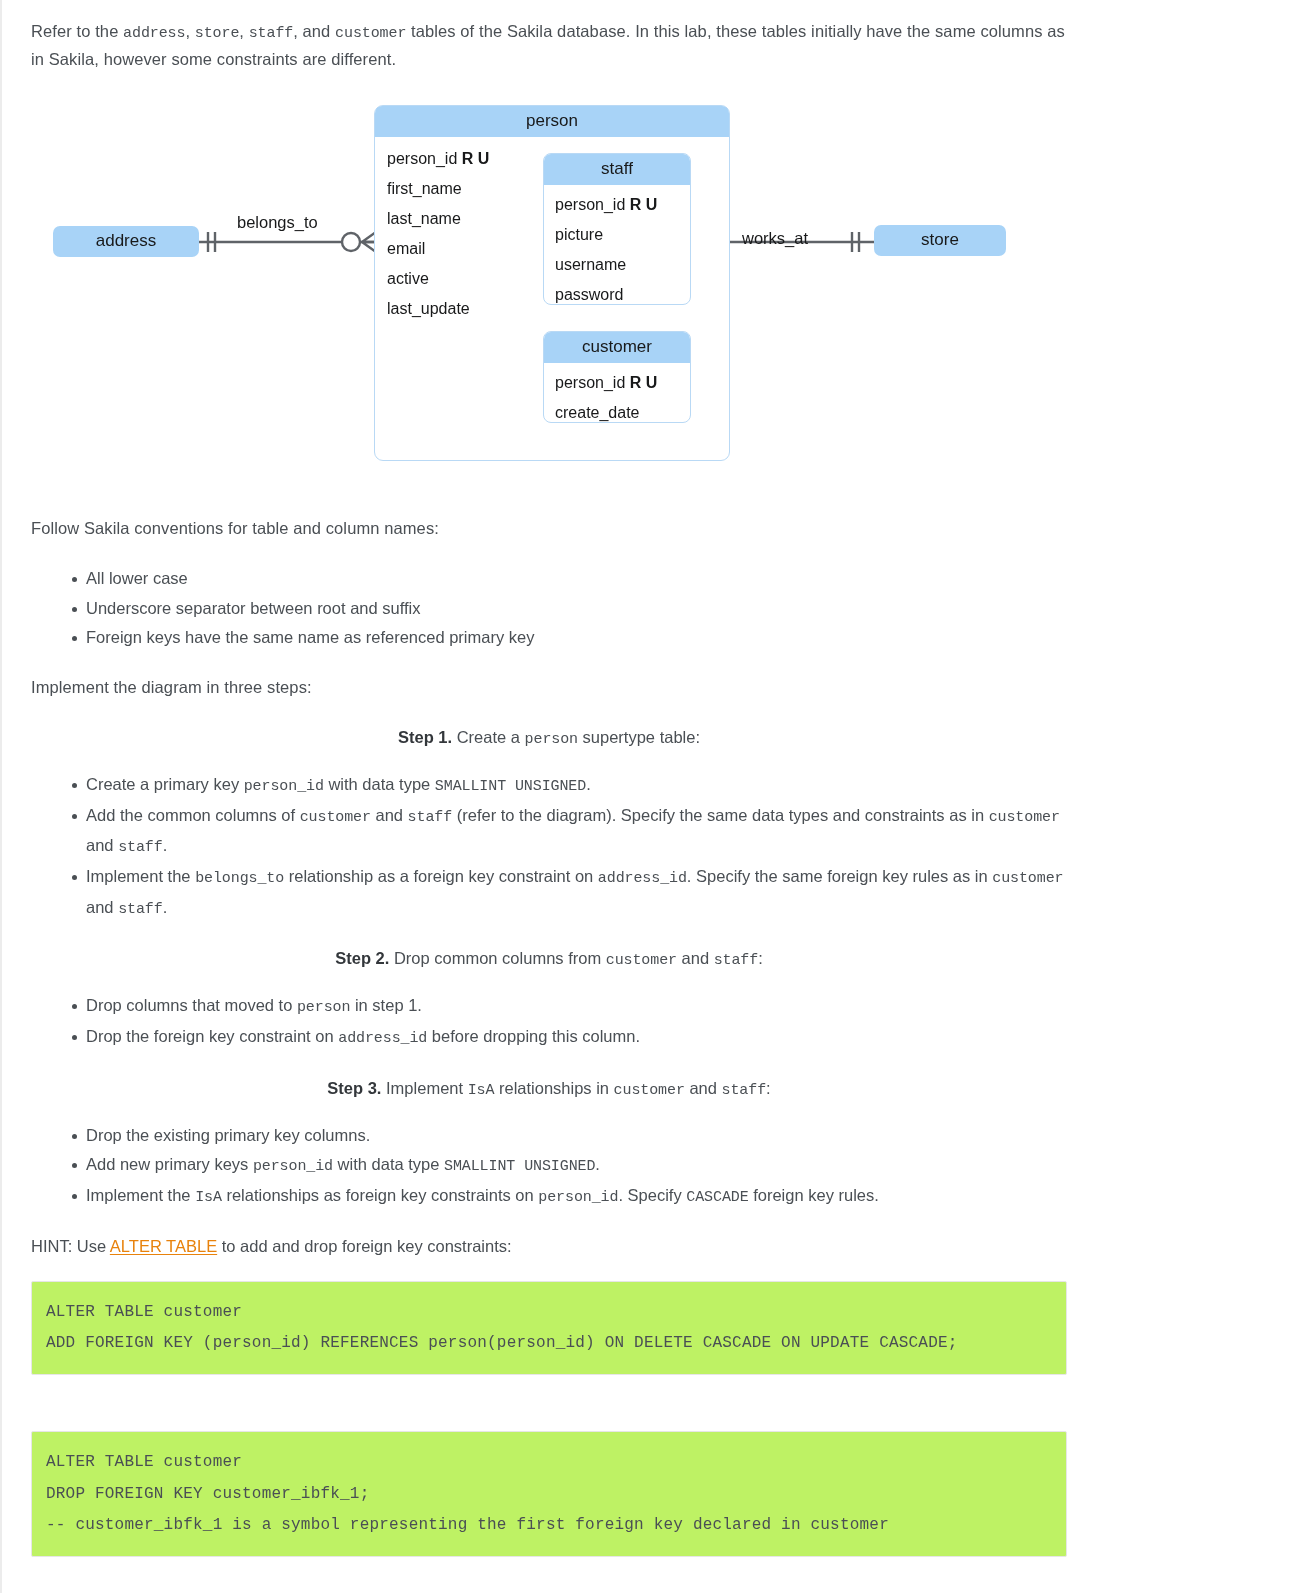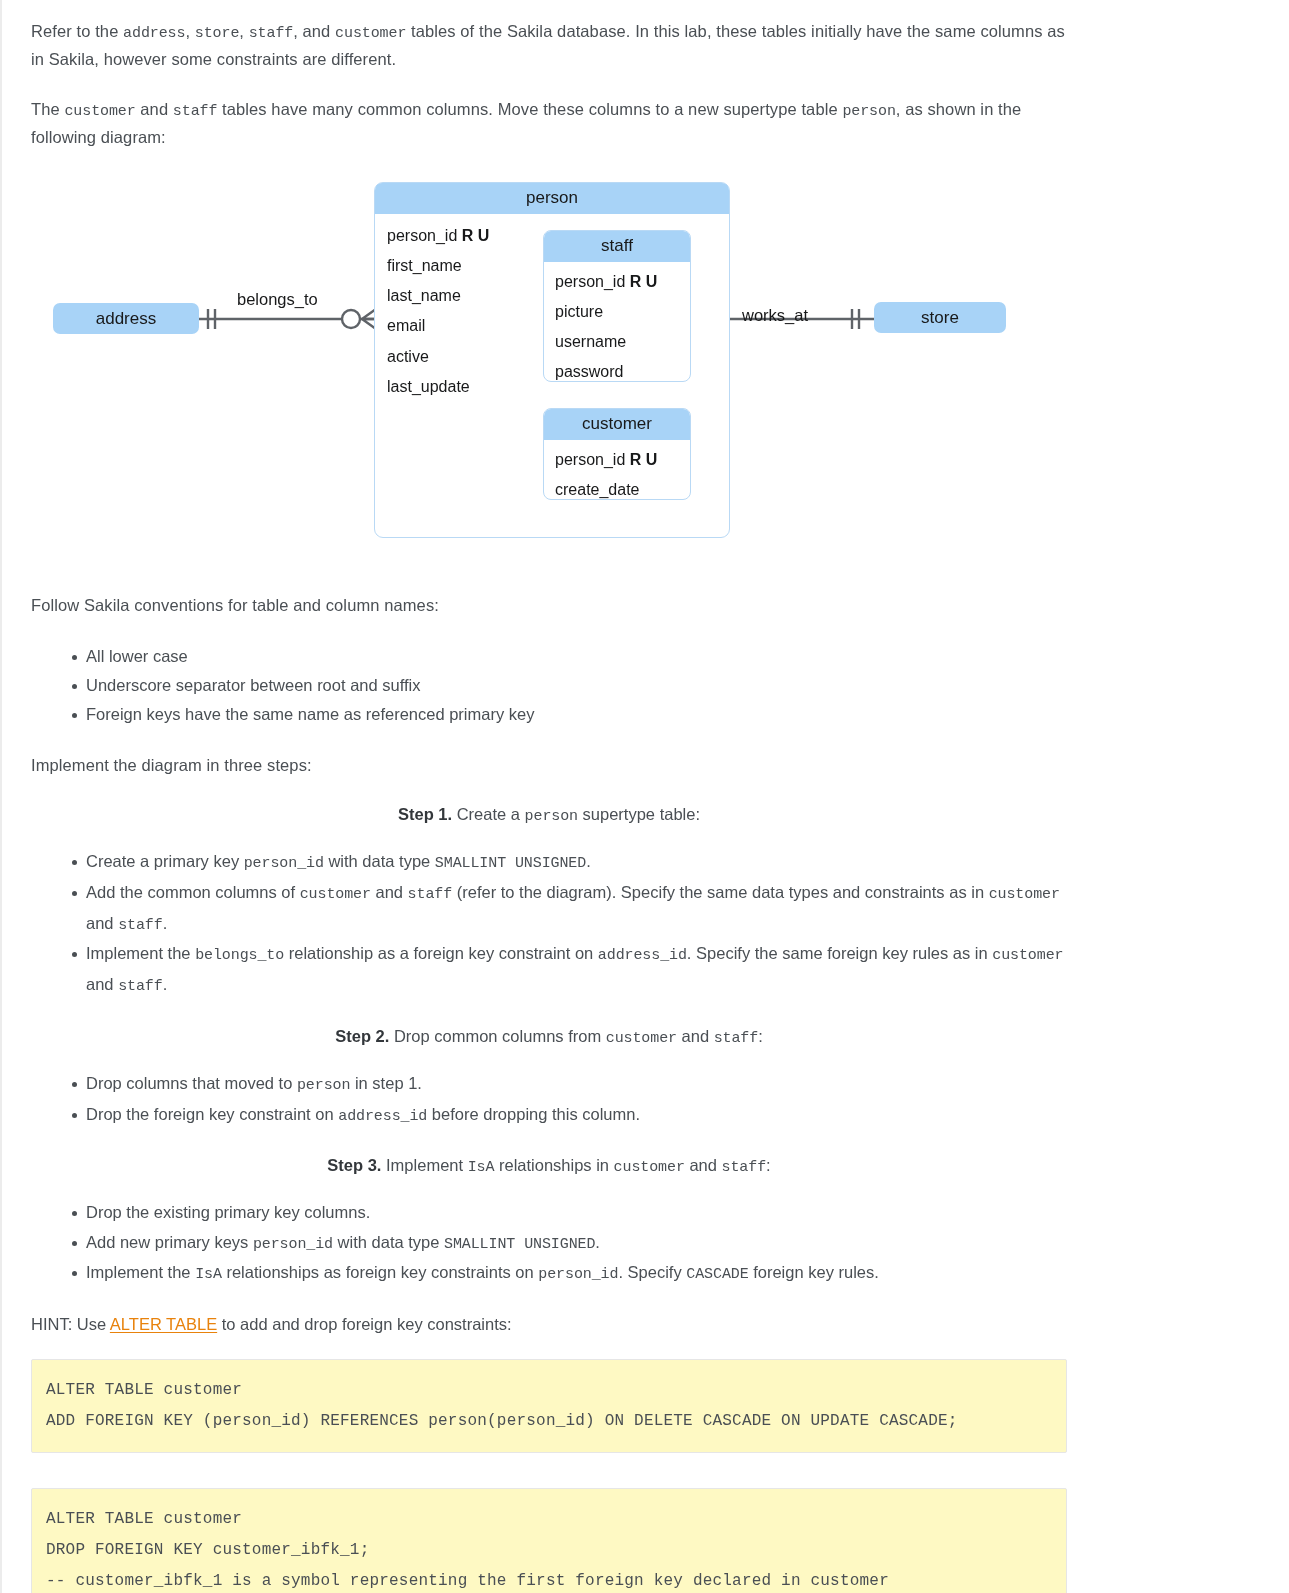--- a/index.html
+++ b/index.html
@@ -85,24 +85,24 @@
     color: #4a4f54;
     margin: 0 0 20px 0;
   }
   .hint a {
     color: #e8820c;
     text-decoration: underline;
     text-underline-offset: 2px;
   }
 
   pre.codeblock {
-    background: #fef9c3;
+    background: #bef264;
     border: 1px solid #e6e6e6;
     border-radius: 2px;
-    margin: 0 0 35px 0;
+    margin: 0 0 56px 0;
     padding: 15px 14px 15px 14px;
     font-family: "Liberation Mono", "DejaVu Sans Mono", monospace;
     font-size: 16px;
     line-height: 1.95;
     color: #4a4f54;
     white-space: pre;
     overflow: hidden;
     letter-spacing: 0.2px;
   }
 
@@ -178,21 +178,20 @@
 
   .connector { position: absolute; }
 </style>
 </head>
 <body>
 
 <div class="page">
   <div class="content">
 
     <p class="para" id="p1">Refer to the <code>address</code>, <code>store</code>, <code>staff</code>, and <code>customer</code> tables of the Sakila database. In this lab, these tables initially have the same columns as in Sakila, however some constraints are different.</p>
-    <p class="para" id="p2">The <code>customer</code> and <code>staff</code> tables have many common columns. Move these columns to a new supertype table <code>person</code>, as shown in the following diagram:</p>
 
     <div class="diagram">
 
       <svg class="connector" width="1160" height="395" style="left:0;top:0;">
 
         <line x1="166" y1="146" x2="345" y2="146" stroke="#5f6368" stroke-width="2.4"></line>
 
         <line x1="177" y1="136" x2="177" y2="156" stroke="#5f6368" stroke-width="2.4"></line>
         <line x1="184" y1="136" x2="184" y2="156" stroke="#5f6368" stroke-width="2.4"></line>
 

